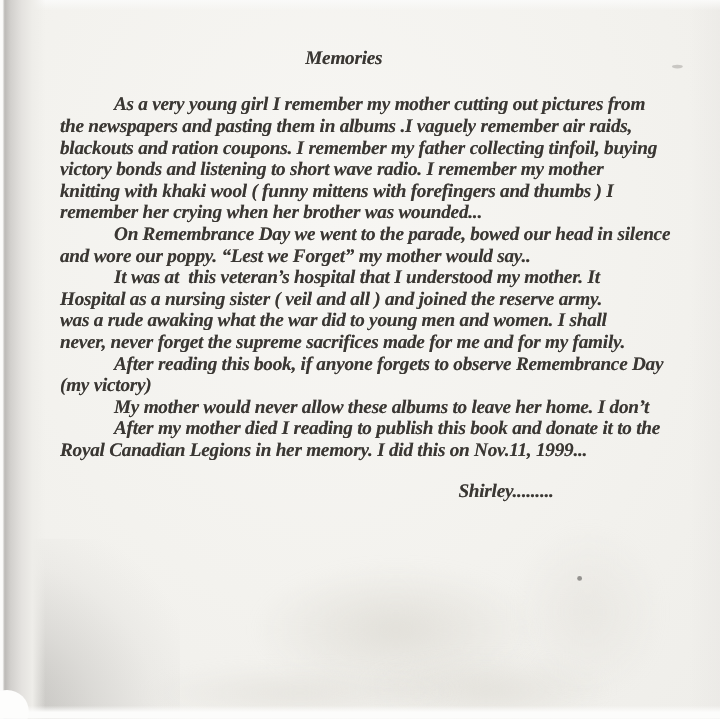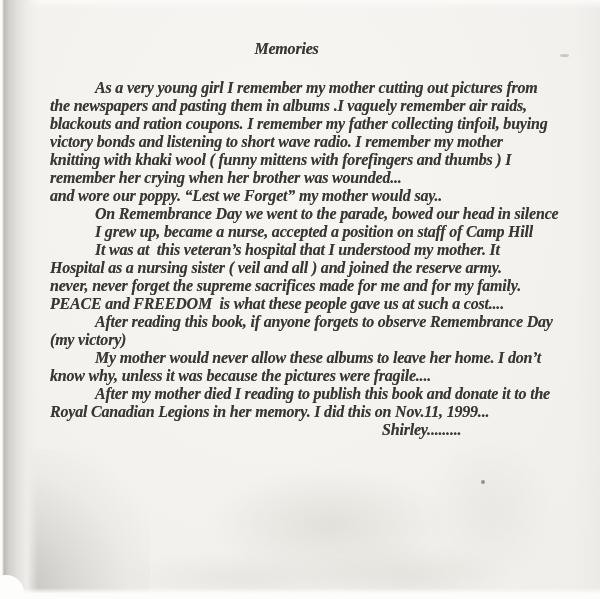--- a/index.html
+++ b/index.html
@@ -83,21 +83,21 @@
     margin-bottom: 21px;
   }
   .line {
     font-size: 16px;
     line-height: 18px;
     height: 18px;
     white-space: pre;   
   }
   .indent { padding-left: 45px; }
   .sig1 { padding-left: 300px; }
-  .sig2 { padding-left: 332px; }
+  .sig2 { padding-left: 332px; margin-top: 16px; }
 </style>
 </head>
 <body>
 
 <div class="scan-page">
 
   <div class="watermark-blob wm1"></div>
   <div class="watermark-blob wm2"></div>
   <div class="watermark-blob wm3"></div>
   <div class="watermark-blob wm4"></div>
@@ -112,29 +112,27 @@
 
   <div class="text-block">
     <div class="doc-title">Memories</div>
 
     <div class="line indent">As a very young girl I remember my mother cutting out pictures from</div>
     <div class="line">the newspapers and pasting them in albums .I vaguely remember air raids,</div>
     <div class="line">blackouts and ration coupons. I remember my father collecting tinfoil, buying</div>
     <div class="line">victory bonds and listening to short wave radio. I remember my mother</div>
     <div class="line">knitting with khaki wool ( funny mittens with forefingers and thumbs ) I</div>
     <div class="line">remember her crying when her brother was wounded...</div>
+    <div class="line indent">On Remembrance Day we went to the parade, bowed our head in silence</div>
     <div class="line">and wore our poppy. “Lest we Forget” my mother would say..</div>
-    <div class="line indent">On Remembrance Day we went to the parade, bowed our head in silence</div>
-    <div class="line indent">I grew up, became a nurse, accepted a position on staff of Camp Hill</div>
     <div class="line indent">It was at  this veteran’s hospital that I understood my mother. It</div>
     <div class="line">Hospital as a nursing sister ( veil and all ) and joined the reserve army.</div>
+    <div class="line">was a rude awaking what the war did to young men and women. I shall</div>
     <div class="line">never, never forget the supreme sacrifices made for me and for my family.</div>
-    <div class="line">PEACE and FREEDOM  is what these people gave us at such a cost....</div>
     <div class="line indent">After reading this book, if anyone forgets to observe Remembrance Day</div>
     <div class="line">(my victory)</div>
     <div class="line indent">My mother would never allow these albums to leave her home. I don’t</div>
-    <div class="line">know why, unless it was because the pictures were fragile....</div>
     <div class="line indent">After my mother died I reading to publish this book and donate it to the</div>
     <div class="line">Royal Canadian Legions in her memory. I did this on Nov.11, 1999...</div>
     <div class="line sig2">Shirley.........</div>
   </div>
 
 </div>
 
 </body></html>

